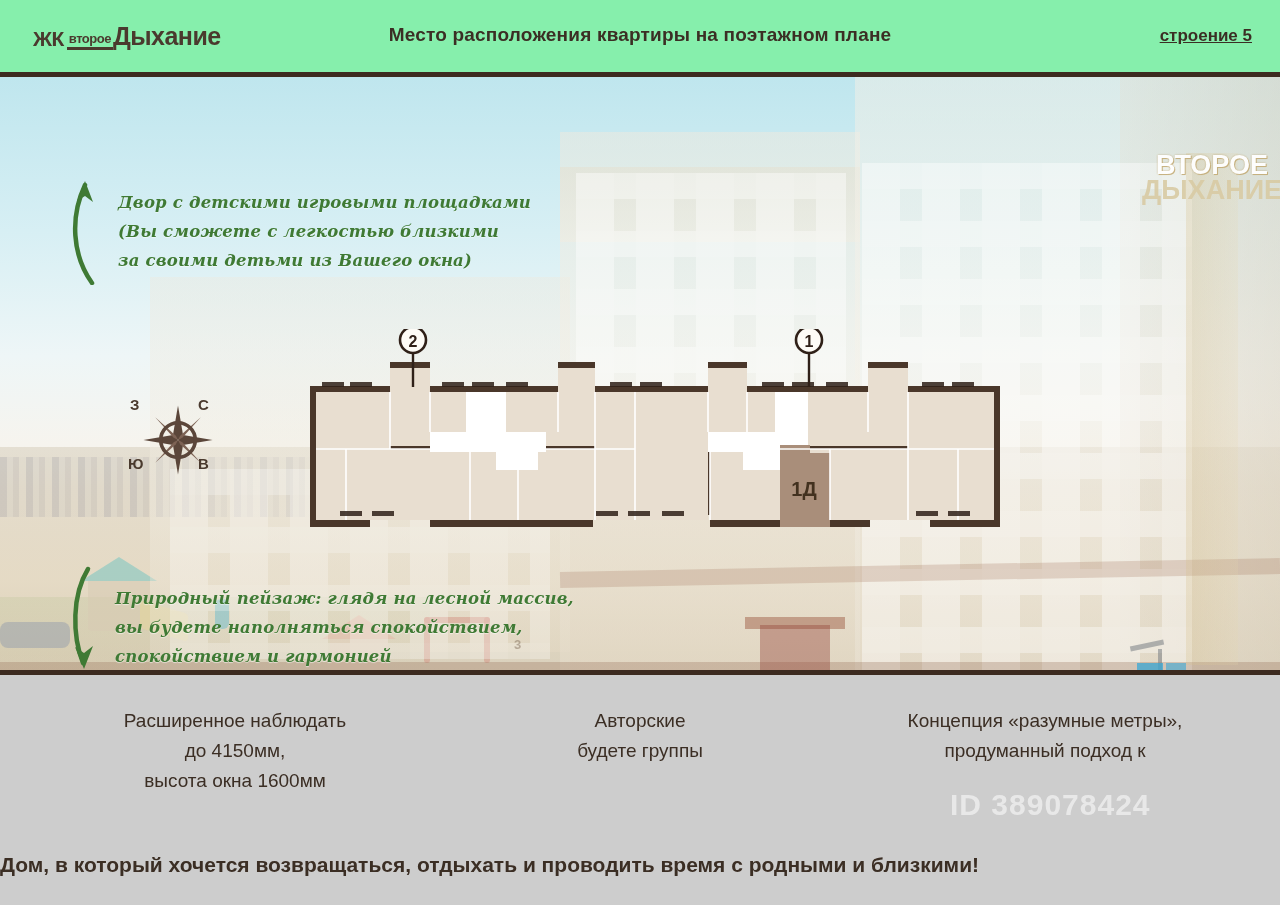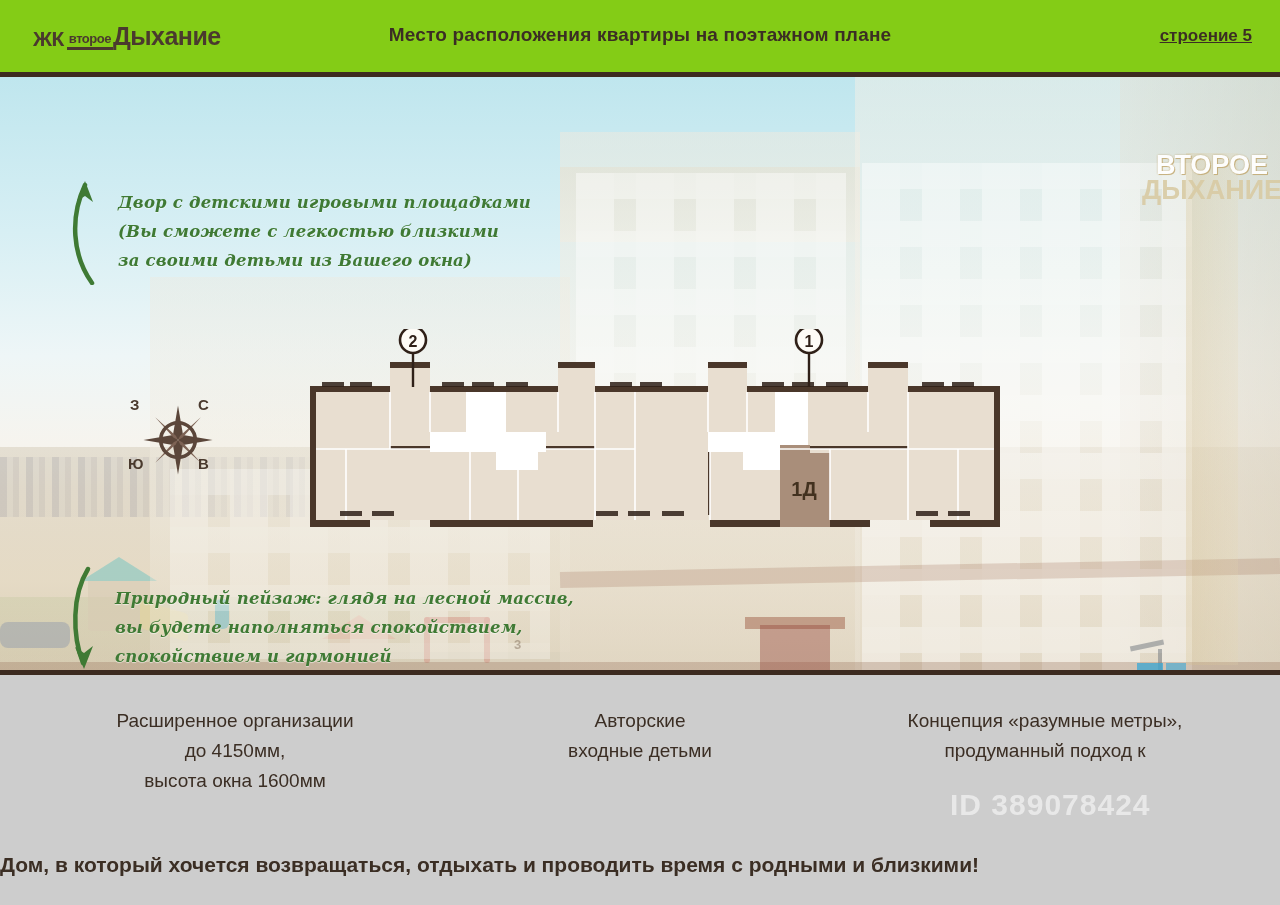--- a/index.html
+++ b/index.html
@@ -8,21 +8,21 @@
     background:#cdcdcd;
     font-family:"Liberation Sans", sans-serif;
     overflow:hidden;
     position:relative;
   }
   .page{position:relative;width:1280px;height:905px;overflow:hidden;background:#cdcdcd;}
 
   
   .header{
     position:absolute;left:0;top:0;width:1280px;height:72px;
-    background:#84cc16;
+    background:#86efac;
   }
   .logo{
     position:absolute;left:33px;top:22px;
     color:#4a3a2e;
     font-family:"Liberation Sans", sans-serif;
     font-weight:bold;
     white-space:nowrap;
     letter-spacing:-0.5px;
   }
   .logo .l-zhk{font-size:21px;vertical-align:-1px;}
@@ -417,27 +417,27 @@
           <text x="499" y="18" text-anchor="middle" font-family="Liberation Sans, sans-serif" font-size="16" font-weight="bold" fill="#2f2018">1</text>
         </g>
       </svg>
     </div>
 
   </div>
   <div class="rule-bot"></div>
 
   <div class="features">
     <div class="feat f1">
-      <div>Расширенное организации</div>
+      <div>Расширенное наблюдать</div>
       <div>до 4150мм,</div>
       <div>высота окна 1600мм</div>
     </div>
     <div class="feat f2">
       <div>Авторские</div>
-      <div>входные детьми</div>
+      <div>будете группы</div>
     </div>
     <div class="feat f3">
       <div>Концепция «разумные метры»,</div>
       <div>продуманный подход к</div>
     </div>
   </div>
 
   <div class="watermark">ID 389078424</div>
   <div class="tagline">Дом, в который хочется возвращаться, отдыхать и проводить время с родными и близкими!</div>
 

